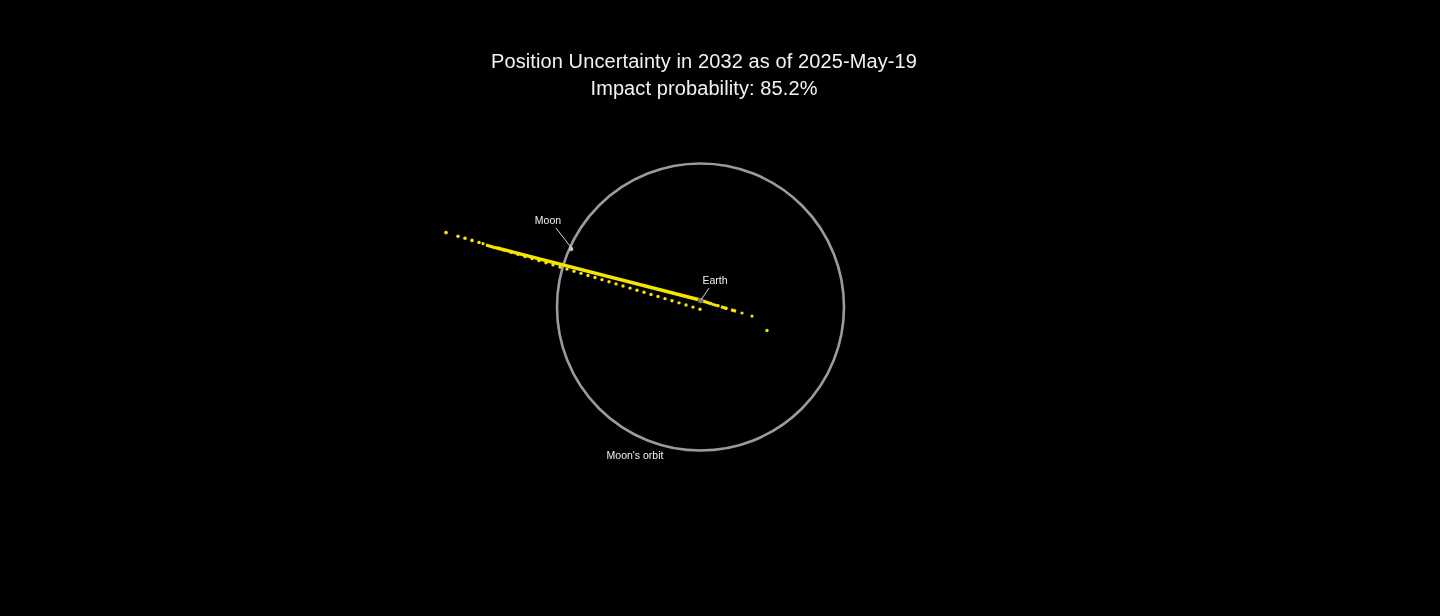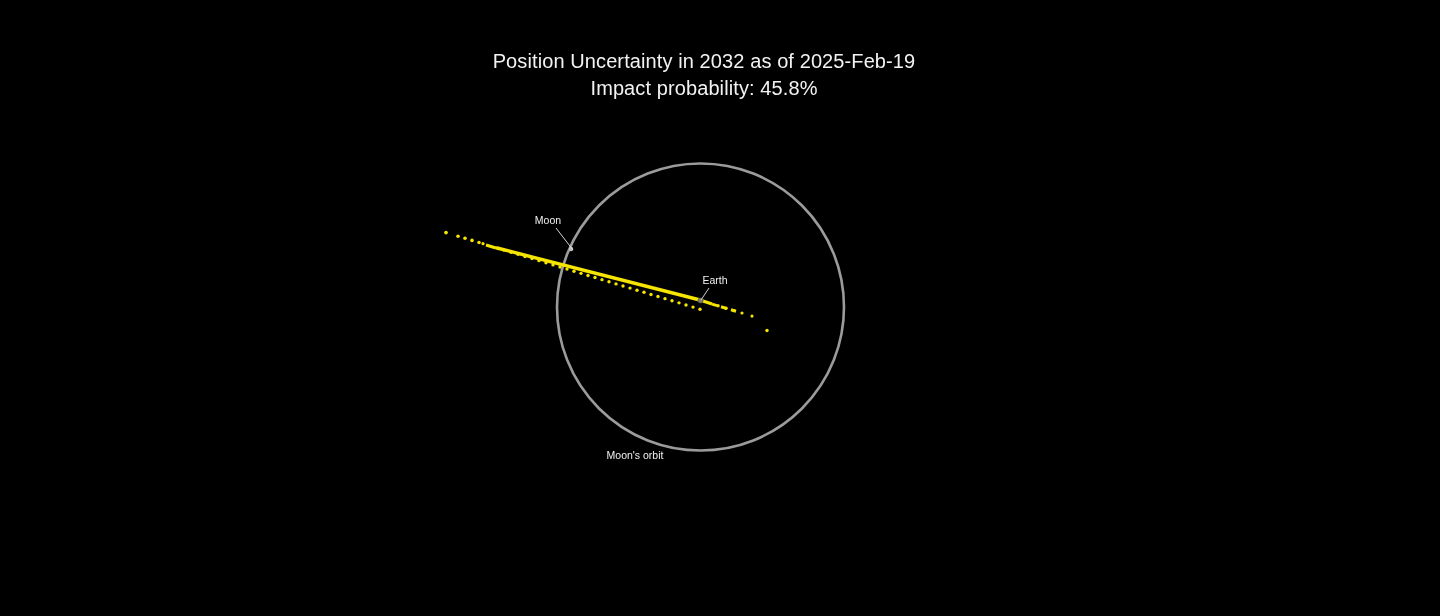--- a/index.html
+++ b/index.html
@@ -86,22 +86,22 @@
   .unc-dot {
     fill: #f5e500;
   }
 </style>
 </head>
 <body>
 
 <div id="stage">
 
   <div class="title-block">
-    <span class="title-line">Position Uncertainty in 2032 as of 2025-Feb-19</span>
-    <span class="title-line">Impact probability: 45.8%</span>
+    <span class="title-line">Position Uncertainty in 2032 as of 2025-May-19</span>
+    <span class="title-line">Impact probability: 85.2%</span>
   </div>
 
   <svg id="scene" viewBox="0 0 1440 616">
 
     <circle id="orbit-circle" class="orbit-circle" cx="700.5" cy="307" r="143.5" stroke="#9b9b9b" stroke-width="2.6"></circle>
 
     <g id="uncertainty-group">
         <line x1="497" y1="248" x2="700" y2="300" class="unc-seg" stroke="#f5e500" stroke-width="3.4"></line>
         <line x1="486" y1="245" x2="496" y2="248" class="unc-seg" stroke="#f5e500" stroke-width="3.2"></line>
         <line x1="700" y1="300" x2="712" y2="304" class="unc-seg" stroke="#f5e500" stroke-width="3.2"></line>

